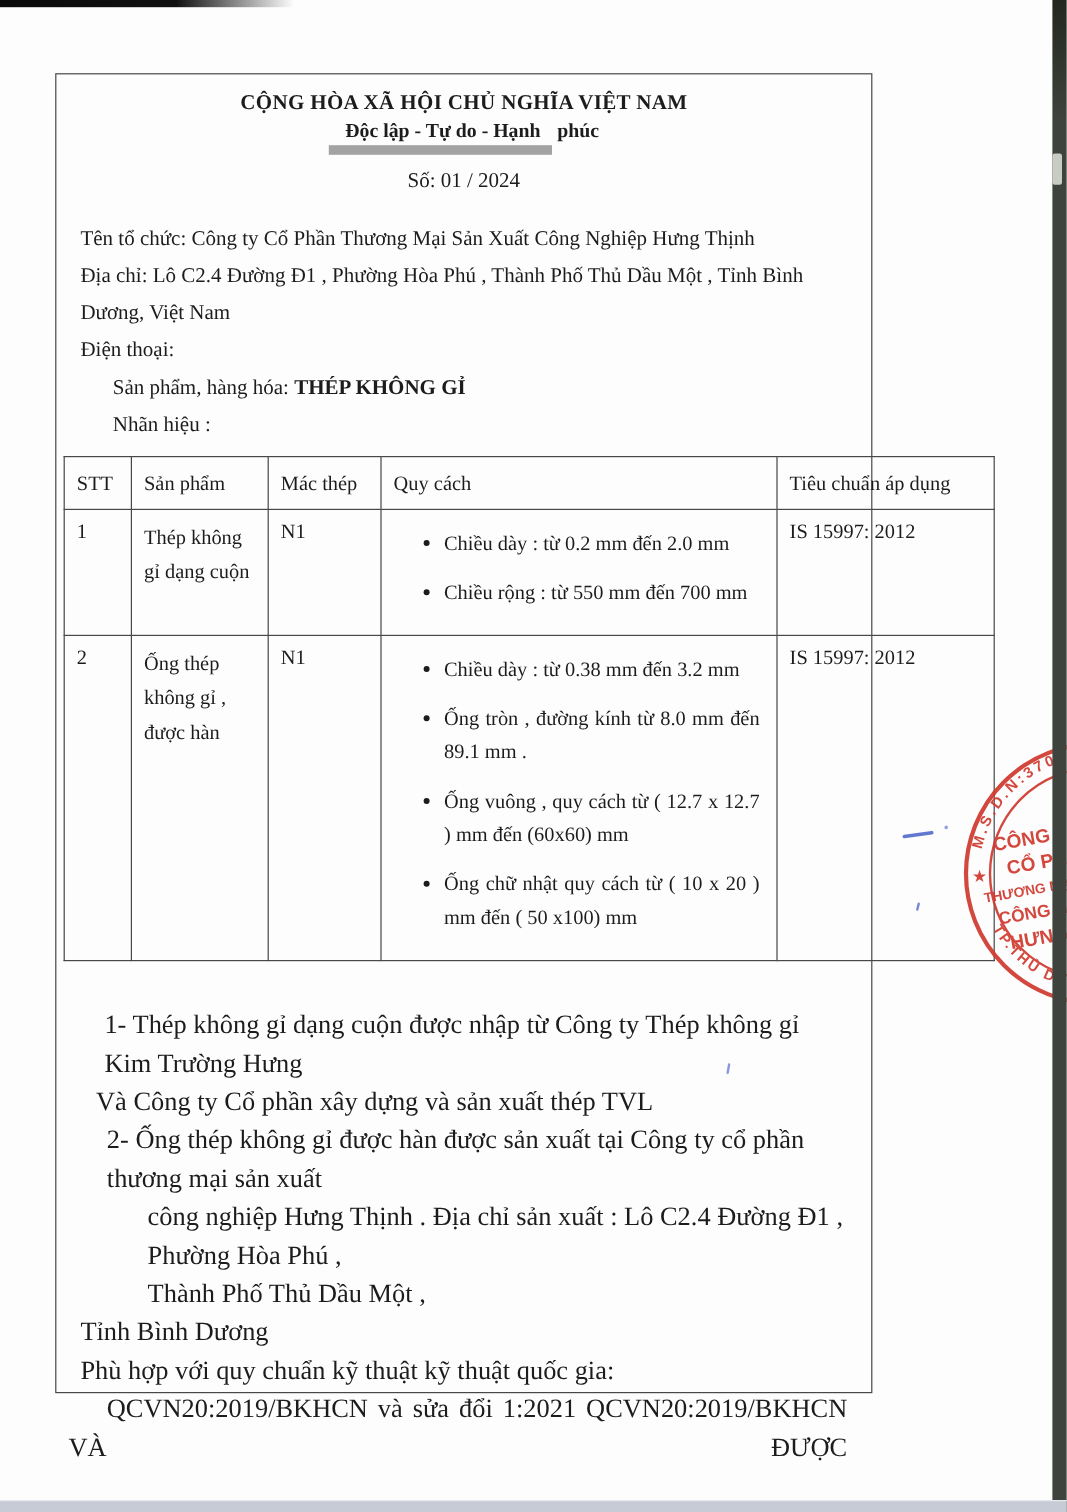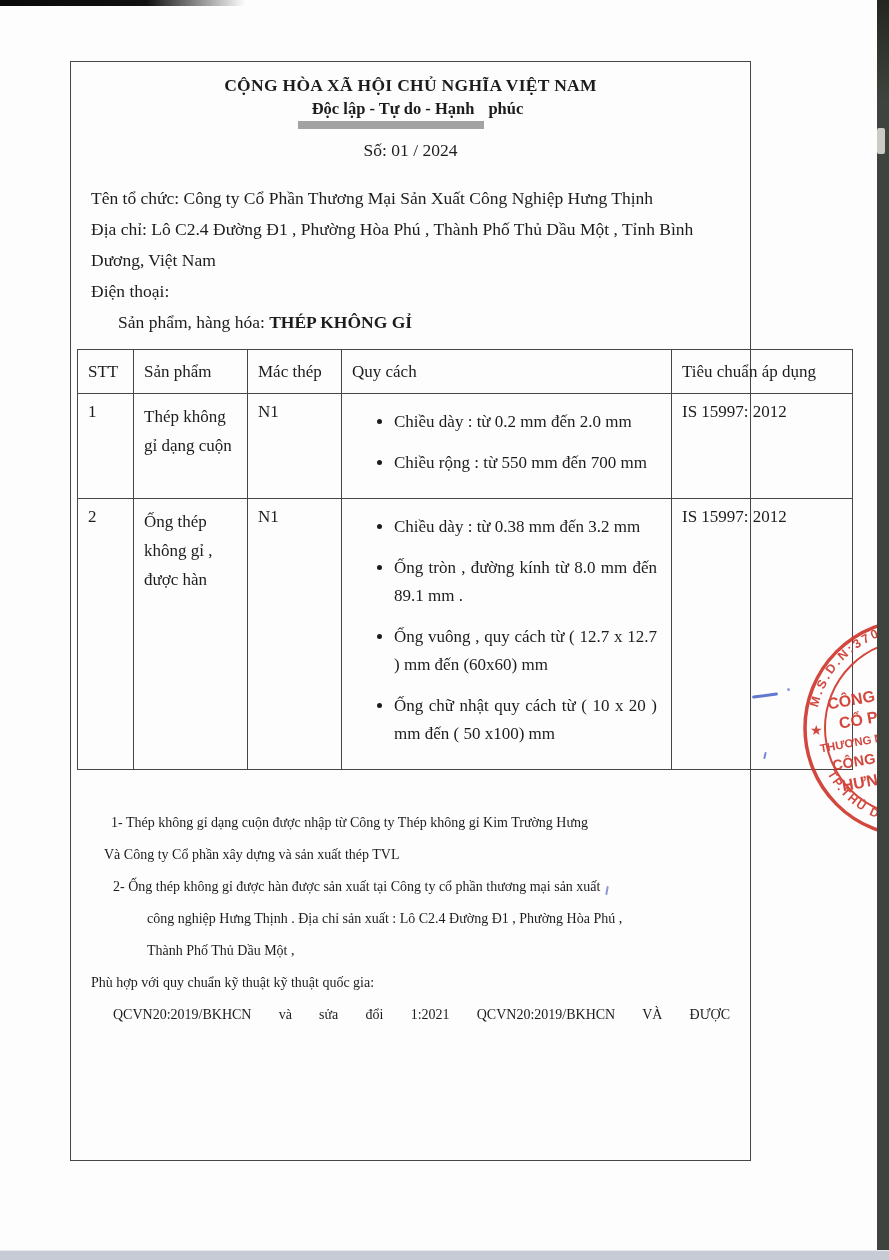--- a/index.html
+++ b/index.html
@@ -25,21 +25,21 @@
     position: absolute; left: 0; top: 128px; width: 8px; height: 26px;
     background: #c8ccc4; border-radius: 2px;
   }
   .scan-strip-bottom {
     position: absolute; left: 0; bottom: 0; width: 889px; height: 9px;
     background: #c6cbd5;
     border-top: 1px solid #e7e9ee;
     z-index: 6;
   }
   .page-box {
-    position: absolute; left: 70px; top: 61px;
+    position: absolute; left: 46px; top: 61px;
     width: 681px; height: 1100px;
     border: 1.5px solid #474747;
     box-sizing: border-box;
     z-index: 1;
   }
   .center { text-align: center; }
   .motto1 {
     padding-top: 13px;
     font-size: 17.5px; font-weight: bold; letter-spacing: 0.3px;
   }
@@ -98,21 +98,21 @@
   }
   ul.spec-list li {
     margin-bottom: 13px;
     line-height: 28px;
     text-align: justify;
     padding-right: 4px;
   }
   .notes {
     margin-top: 37px;
     padding: 0 20px;
-    font-size: 14px;
+    font-size: 22px;
     line-height: 32px;
   }
   .note-line-i1a { padding-left: 20px; }
   .note-line-i1b { padding-left: 13px; }
   .note-line-i2a { padding-left: 22px; }
   .note-line-i2cont { padding-left: 56px; }
   .conformity-1 {
     margin-left: -10px;
     text-indent: 32px;
     text-align: justify;
@@ -155,20 +155,21 @@
 
   <div class="center doc-number">Số: 01 / 2024</div>
 
   <div class="body-text">
     <div>Tên tổ chức: Công ty Cổ Phần Thương Mại Sản Xuất Công Nghiệp Hưng Thịnh</div>
     <div>Địa chỉ: Lô C2.4 Đường Đ1 , Phường Hòa Phú , Thành Phố Thủ Dầu Một , Tỉnh Bình Dương, Việt Nam</div>
     <div>Điện thoại:</div>
     <div class="indented">
       <span>Sản phẩm, hàng hóa: </span><span class="bold">THÉP KHÔNG GỈ</span>
     </div>
+    <div class="indented">Nhãn hiệu :</div>
   </div>
 
   <table class="spec-table">
     <colgroup>
       <col class="col-stt">
         <col class="col-product">
         <col class="col-grade">
         <col class="col-spec">
         <col class="col-standard">
     </colgroup>
@@ -210,20 +211,21 @@
       </tr>
     </tbody>
   </table>
 
   <div class="notes">
     <div class="note-line-i1a">1- Thép không gỉ dạng cuộn được nhập từ Công ty Thép không gỉ Kim Trường Hưng</div>
     <div class="note-line-i1b">Và Công ty Cổ phần xây dựng và sản xuất thép TVL</div>
     <div class="note-line-i2a">2- Ống thép không gỉ được hàn được sản xuất tại Công ty cổ phần thương mại sản xuất</div>
     <div class="note-line-i2cont">công nghiệp Hưng Thịnh . Địa chỉ sản xuất : Lô C2.4 Đường Đ1 , Phường Hòa Phú ,</div>
     <div class="note-line-i2cont">Thành Phố Thủ Dầu Một ,</div>
+    <div>Tỉnh Bình Dương</div>
     <div>Phù hợp với quy chuẩn kỹ thuật kỹ thuật quốc gia:</div>
     <div class="conformity-1">QCVN20:2019/BKHCN và sửa đổi 1:2021 QCVN20:2019/BKHCN VÀ ĐƯỢC</div>
   </div>
 
 </div>
 
 <div class="stamp-wrap">
   <svg width="99" height="242" viewBox="0 0 99 242" xmlns="http://www.w3.org/2000/svg">
     <defs>
       <path id="arcTop" d="M 28.1 99.8 A 97 97 0 0 1 208.7 74.5" fill="none"></path>

